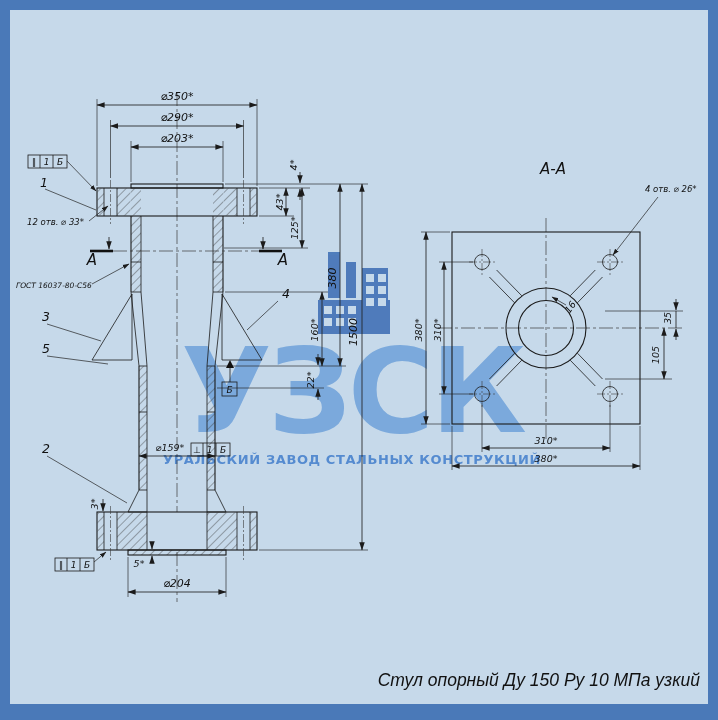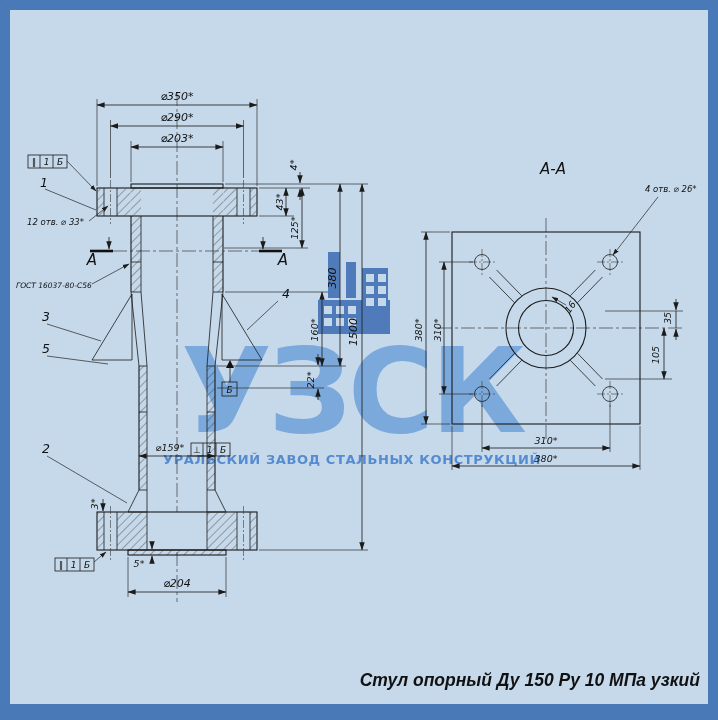--- a/index.html
+++ b/index.html
@@ -21,21 +21,21 @@
   .dts{font-size:9.5px;font-style:italic;}
   .note{font-size:8.5px;font-style:italic;}
   .note2{font-size:7.5px;font-style:italic;}
   .co{font-size:12.5px;font-style:italic;}
   .sec{font-size:15px;font-style:italic;}
   .tol{font-size:9px;font-style:italic;}
   .wm-big{font-size:118px;font-weight:bold;fill:#6b9fd9;opacity:0.82;letter-spacing:-4px;}
   .wm-sub{font-size:13px;font-weight:bold;fill:#4f87cf;letter-spacing:0.6px;opacity:0.95;}
   .caption{position:absolute;right:18px;bottom:26px;text-align:right;
            font-style:italic;font-size:17.5px;color:#111;line-height:1.55;
-           font-family:"Liberation Sans","DejaVu Sans",sans-serif;font-weight:bold;}
+           font-family:"Liberation Sans","DejaVu Sans",sans-serif;}
 </style>
 </head>
 <body>
 
 <div class="page">
   <div class="sheet"></div>
 
   <svg width="718" height="720" viewBox="0 0 718 720">
     <defs>
       <pattern id="h1" width="6" height="6" patternUnits="userSpaceOnUse" patternTransform="rotate(45)">

